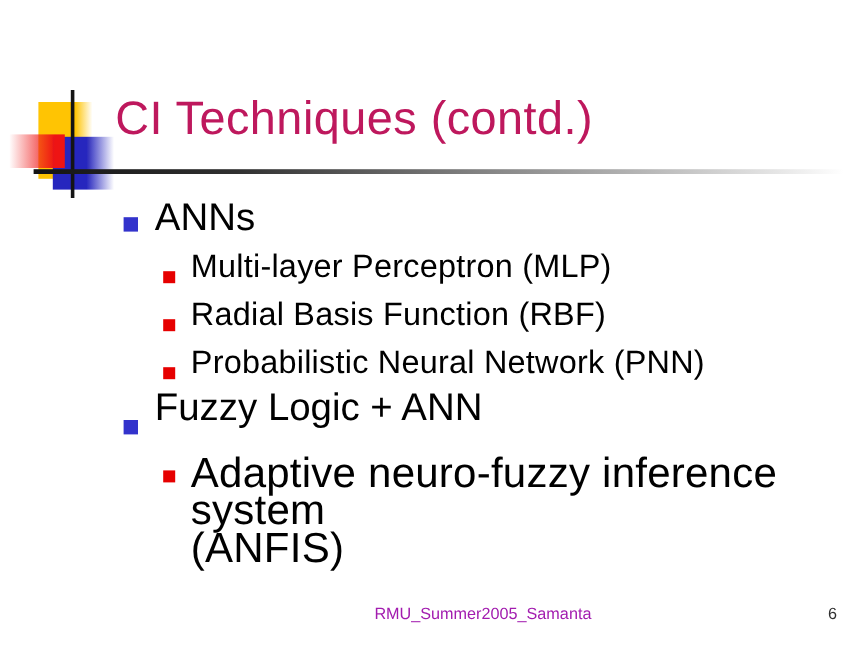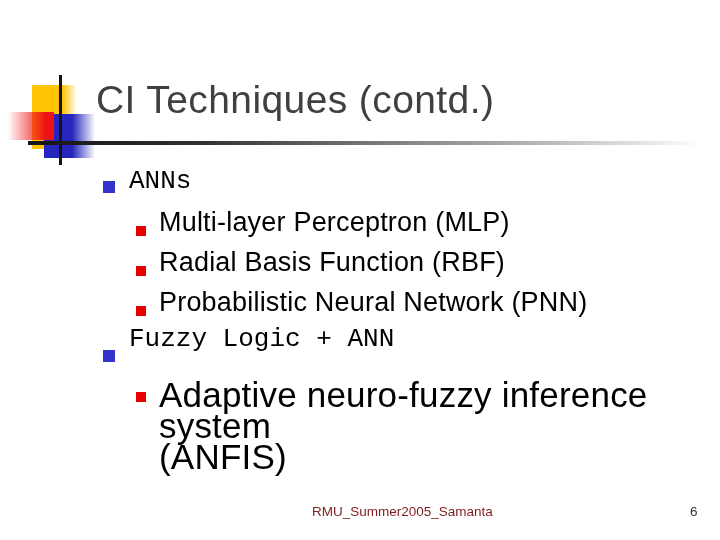--- a/index.html
+++ b/index.html
@@ -29,44 +29,44 @@
     background:#141414;
   }
   .title-rule{
     position:absolute;left:28px;top:141px;width:675px;height:3.5px;
     background:linear-gradient(to right,#141414 0%,#303030 25%,#828282 55%,#b5b5b5 75%,#e6e6e6 92%,rgba(255,255,255,0) 100%);
   }
   
   .slide-title{
     position:absolute;left:96px;top:81px;
     font-size:39px;line-height:38px;letter-spacing:0.4px;
-    color:#404040;white-space:nowrap;
+    color:#be185d;white-space:nowrap;
   }
   
   .sq{position:absolute;}
   .sq.l1{width:12px;height:12px;background:#3333CC;}
   .sq.l2{width:10px;height:10px;background:#E60000;}
-  .t1{position:absolute;font-size:26px;line-height:30px;white-space:nowrap;font-family:Liberation Mono, monospace;}
+  .t1{position:absolute;font-size:32px;line-height:30px;white-space:nowrap;}
   .t2{position:absolute;font-size:27px;line-height:27px;letter-spacing:0.2px;white-space:nowrap;}
   #sq-anns{left:103px;top:181px;}
   #txt-anns{left:129px;top:166px;}
   #sq-mlp{left:136px;top:226px;}
   #txt-mlp{left:159px;top:209px;text-align:center;}
   #sq-rbf{left:136px;top:266px;}
   #txt-rbf{left:159px;top:249px;text-align:center;}
   #sq-pnn{left:136px;top:306px;}
   #txt-pnn{left:159px;top:289px;}
   #sq-fuzzy{left:103px;top:350px;}
   #txt-fuzzy{left:129px;top:324px;}
   #sq-anfis{left:136px;top:392px;}
   #txt-anfis{left:159px;top:379px;font-size:35px;line-height:31px;letter-spacing:0.2px;white-space:normal;width:520px;}
   
   .footer-text{
     position:absolute;left:312px;top:504px;
-    font-size:13.5px;line-height:15px;color:#7f1d1d;white-space:nowrap;
+    font-size:13.5px;line-height:15px;color:#a21caf;white-space:nowrap;
   }
   .slide-number{
     position:absolute;left:690px;top:504px;
     font-size:13.5px;line-height:15px;color:#303030;
   }
 </style>
 </head>
 <body>
 
 <div class="slide">

